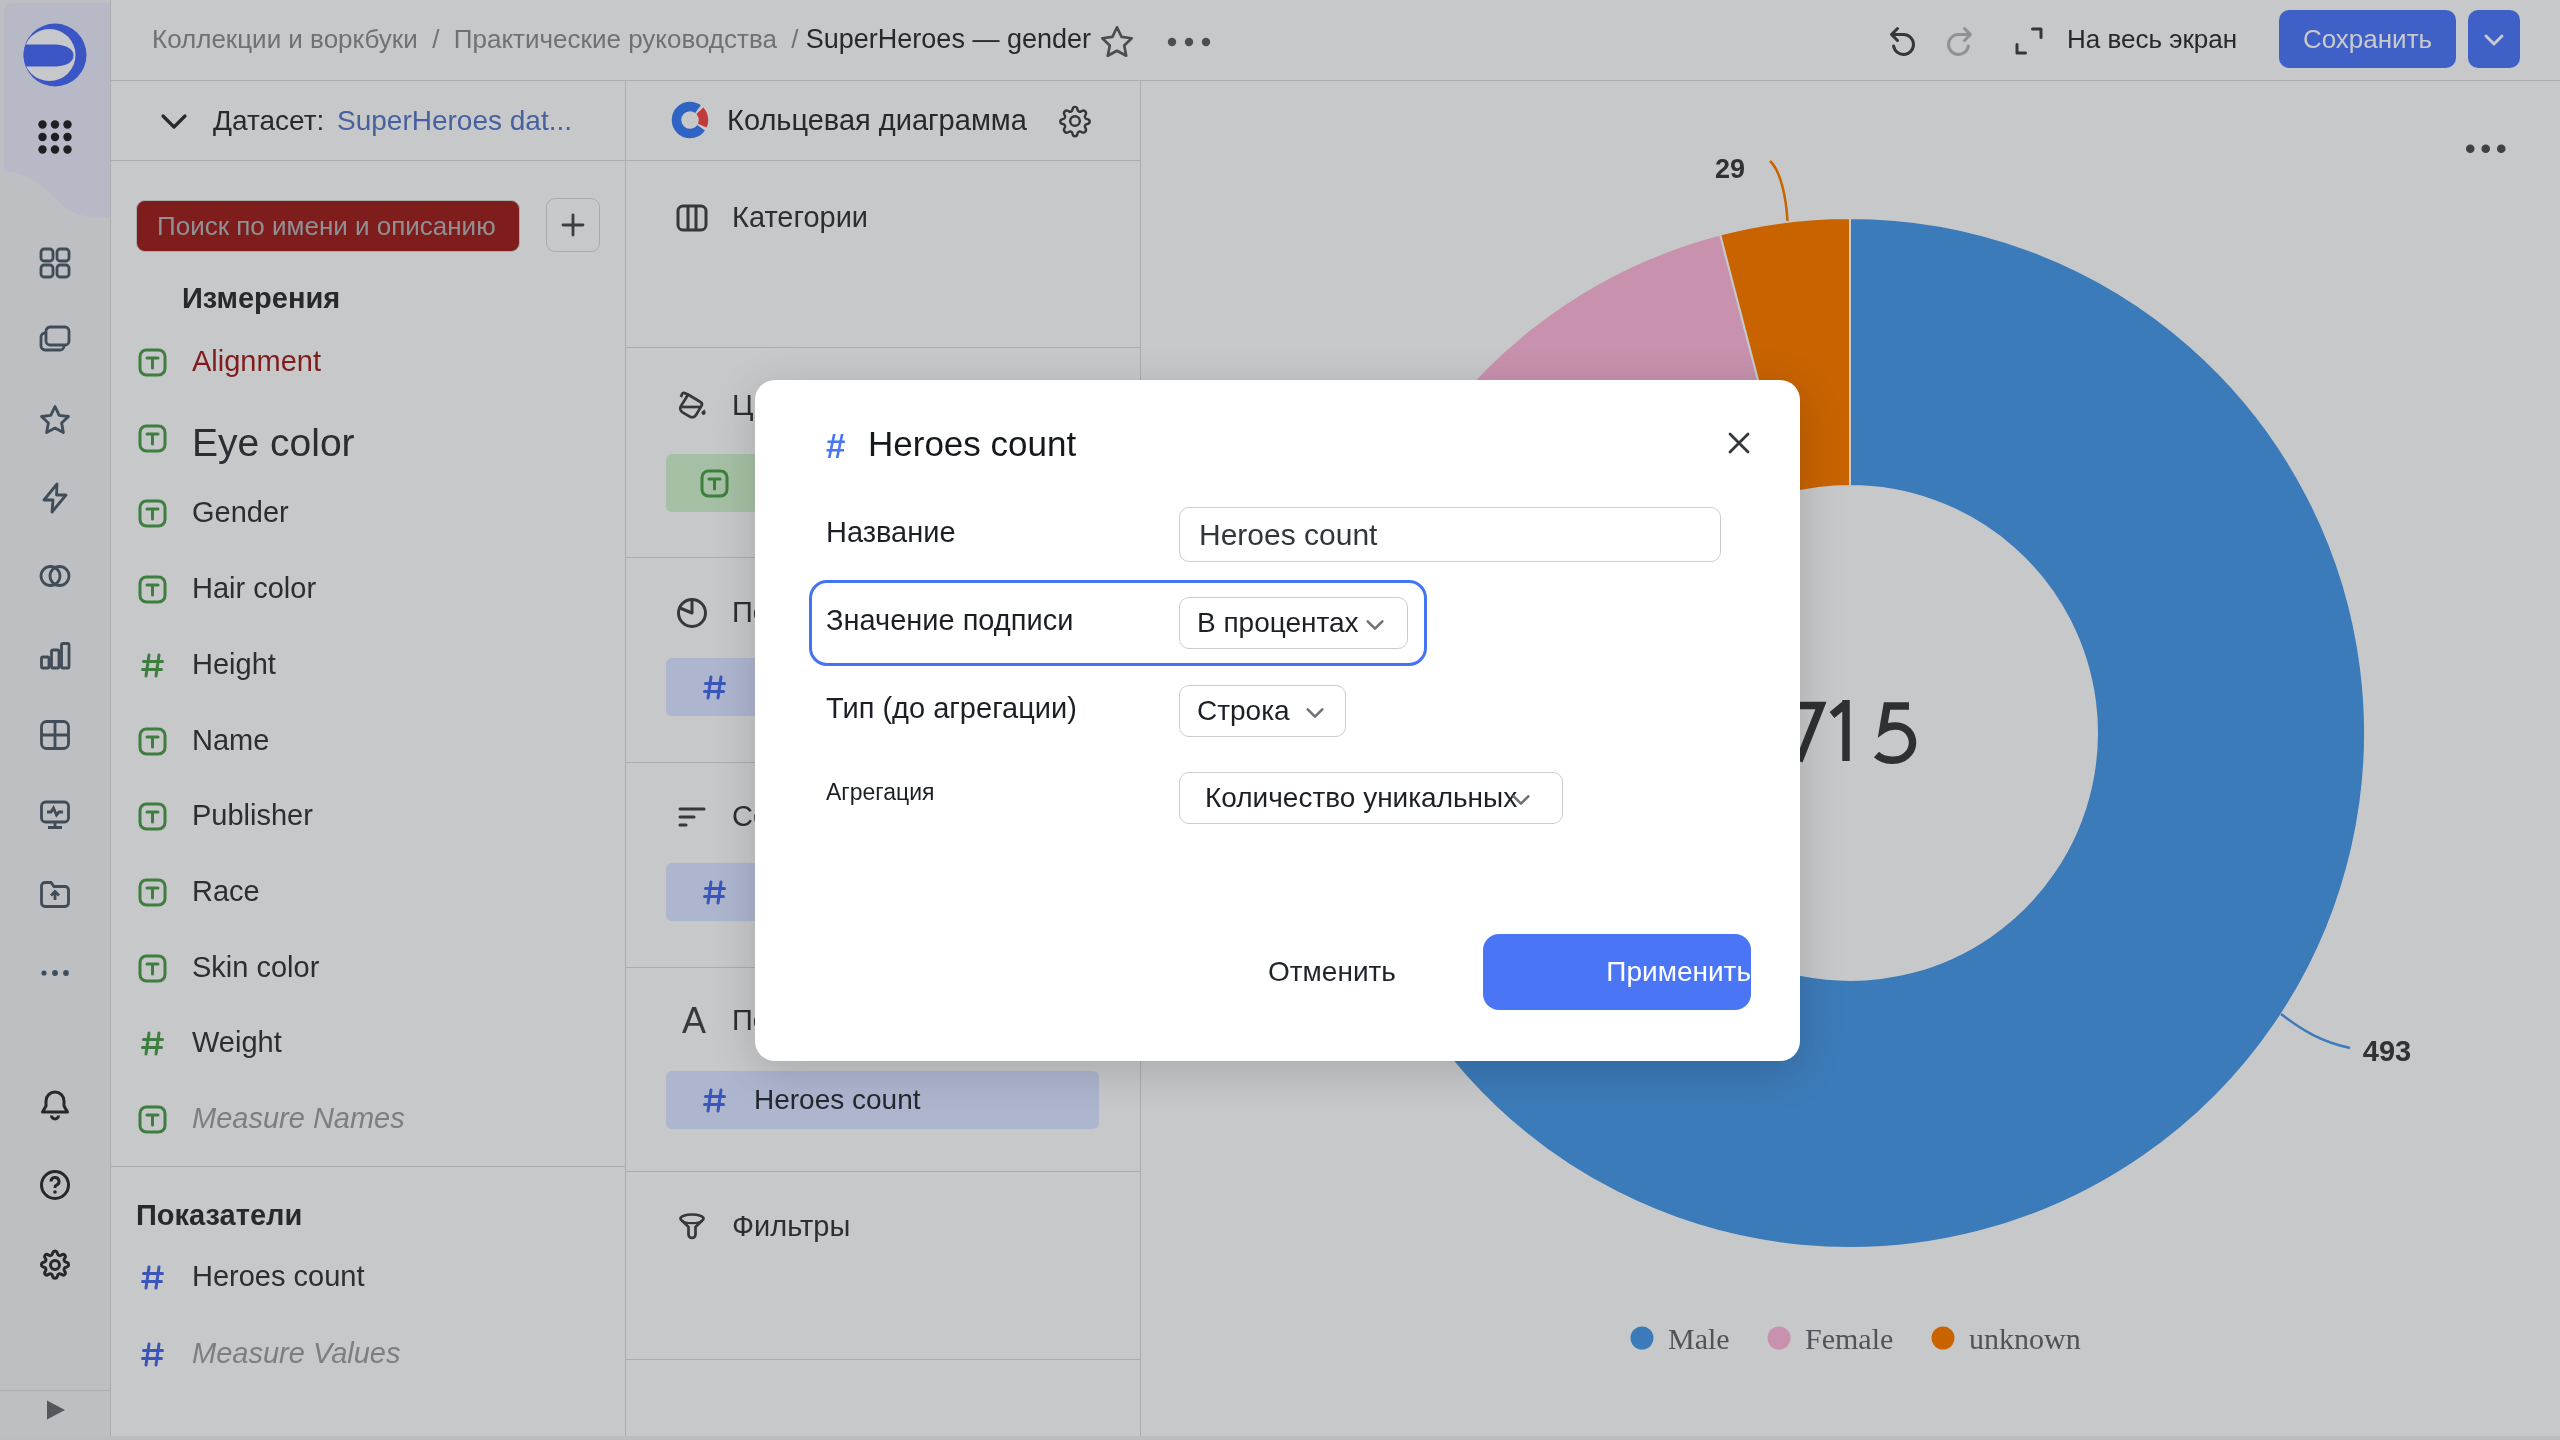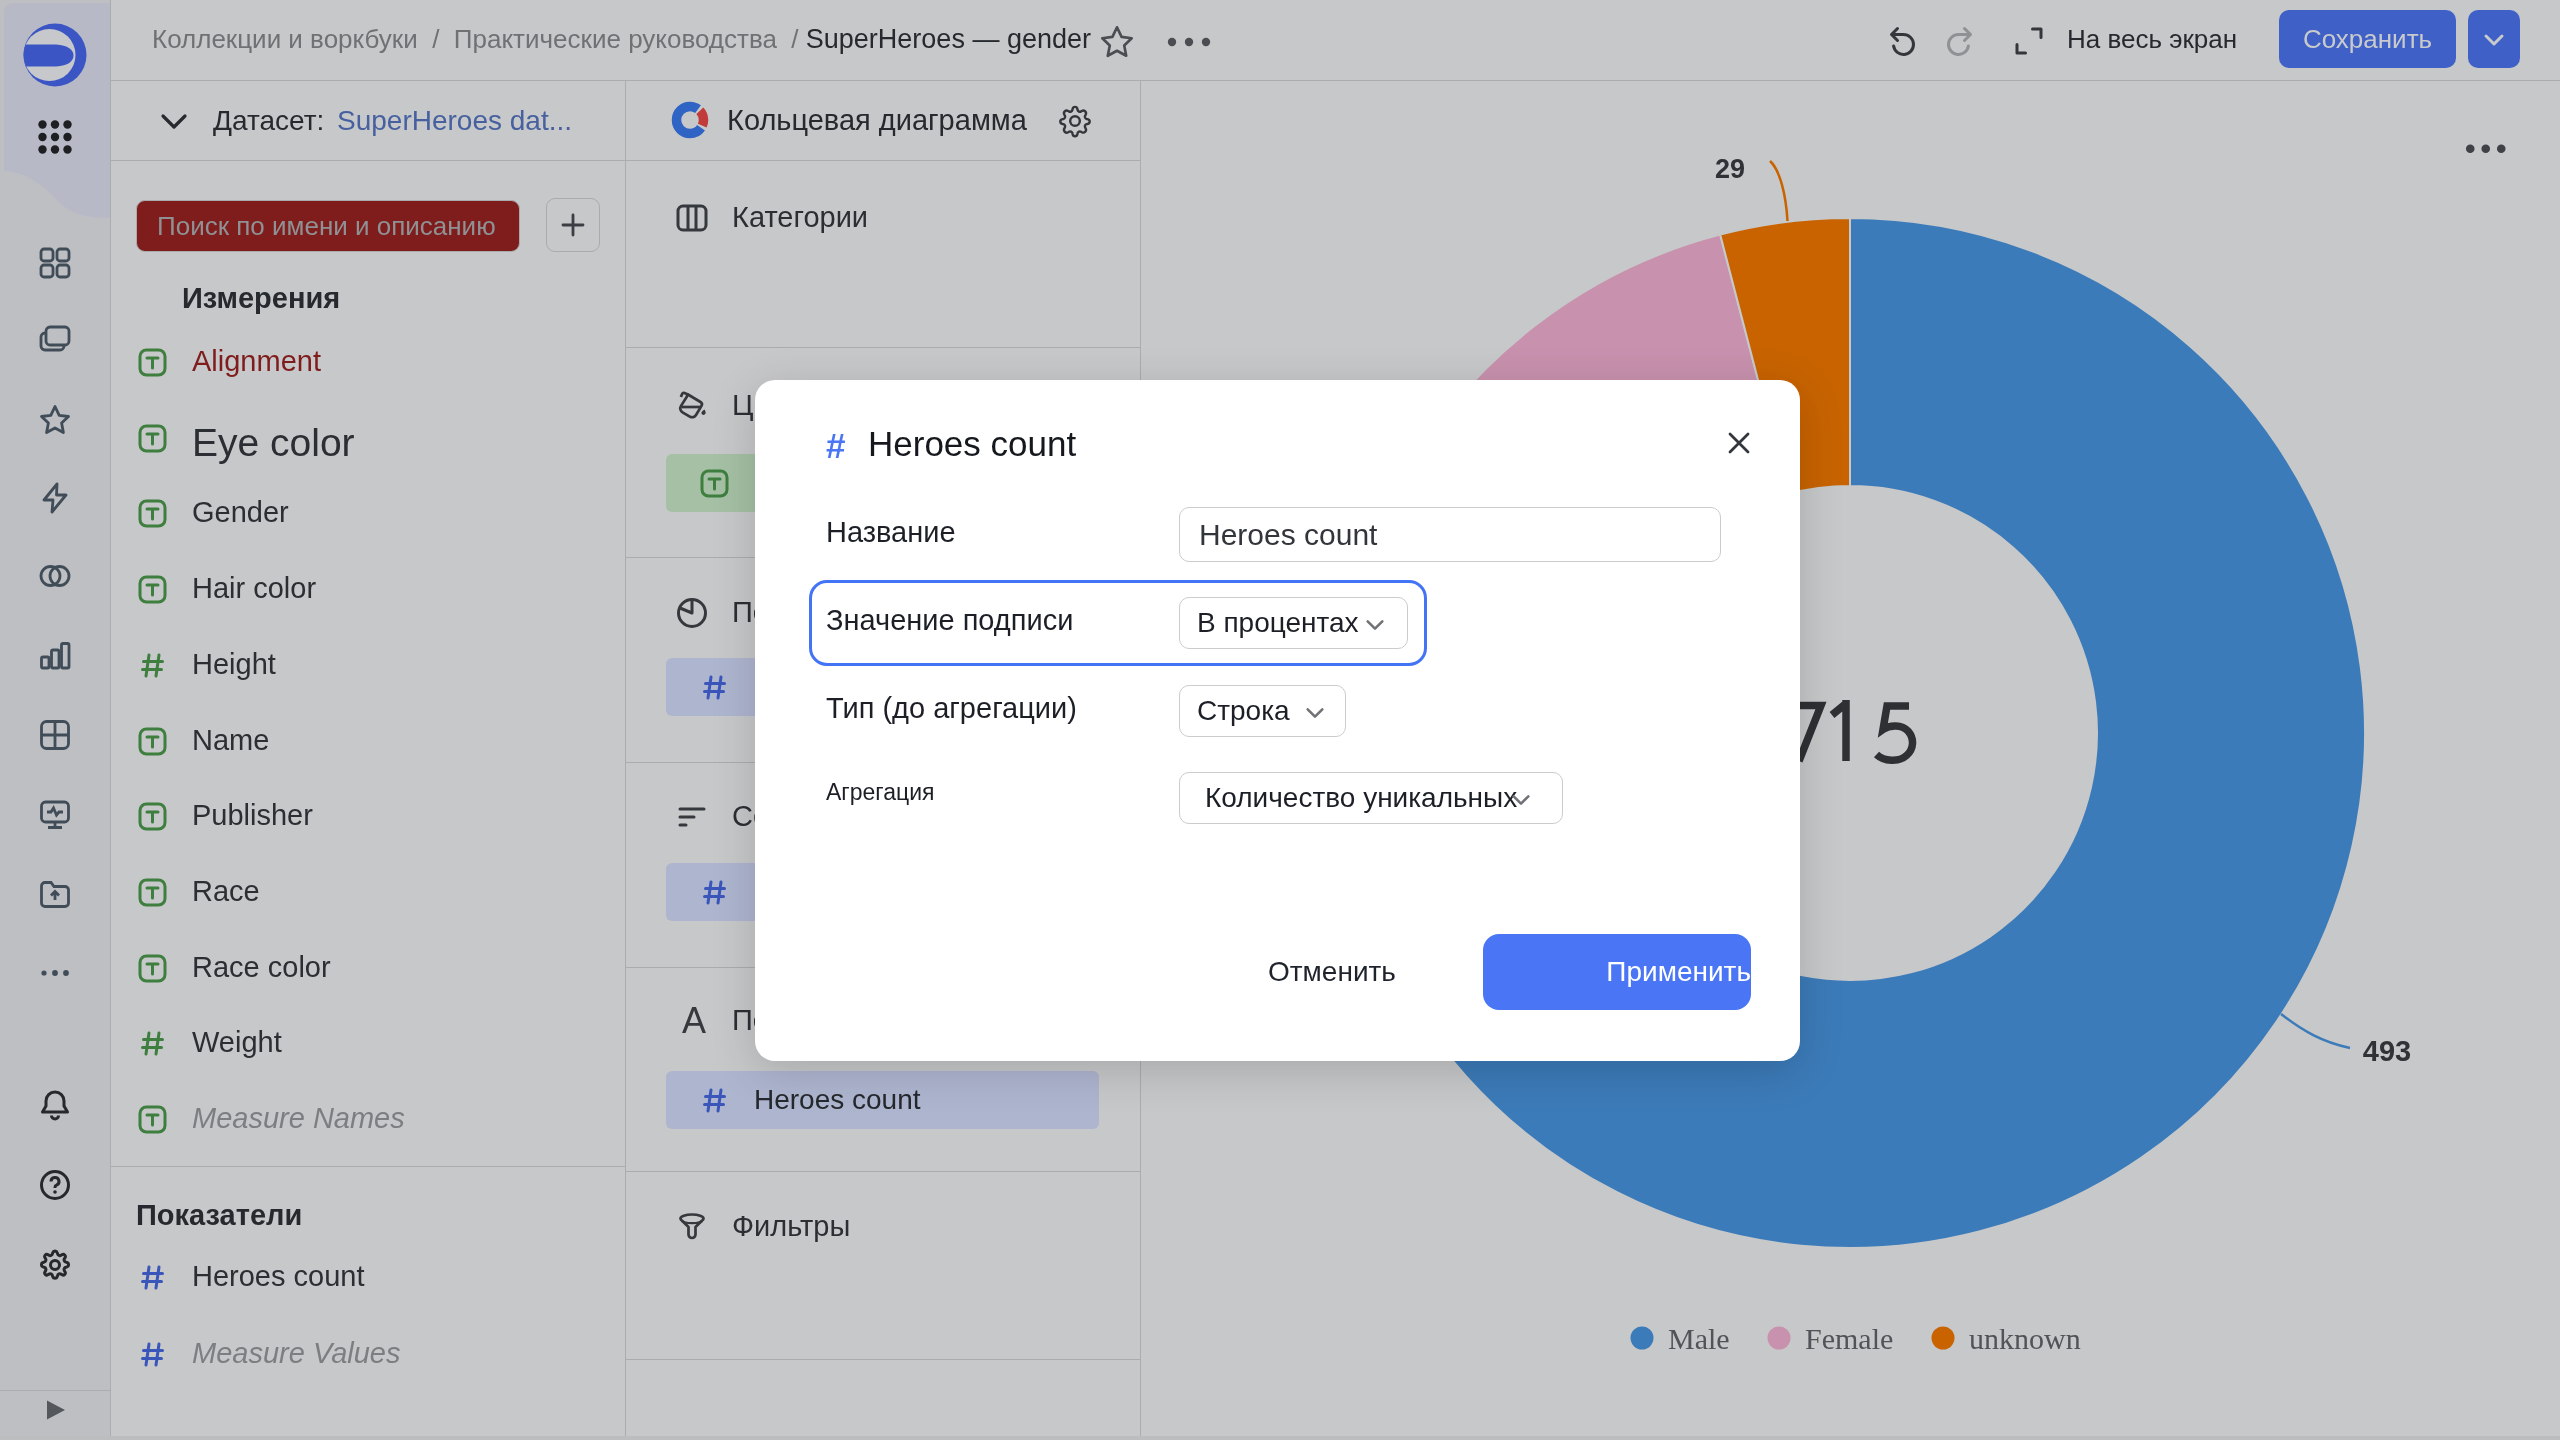--- a/index.html
+++ b/index.html
@@ -188,21 +188,21 @@
       <div class="abs" style="left:82px;top:719.2px;font-size:29px;color:#2b2e33;">Publisher</div>
       <svg class="abs" style="left:28px;top:797.9px;" width="29" height="29" viewBox="0 0 29 29" fill="none">
         <rect x="2" y="2" width="25" height="25" rx="6.5" stroke="#3e7e3e" stroke-width="3"></rect>
         <path d="M9 10 h11 M14.5 10 v10" stroke="#3e7e3e" stroke-width="3" stroke-linecap="round"></path>
       </svg>
       <div class="abs" style="left:82px;top:794.9px;font-size:29px;color:#2b2e33;">Race</div>
       <svg class="abs" style="left:28px;top:873.6px;" width="29" height="29" viewBox="0 0 29 29" fill="none">
         <rect x="2" y="2" width="25" height="25" rx="6.5" stroke="#3e7e3e" stroke-width="3"></rect>
         <path d="M9 10 h11 M14.5 10 v10" stroke="#3e7e3e" stroke-width="3" stroke-linecap="round"></path>
       </svg>
-      <div class="abs" style="left:82px;top:870.6px;font-size:29px;color:#2b2e33;">Race color</div>
+      <div class="abs" style="left:82px;top:870.6px;font-size:29px;color:#2b2e33;">Skin color</div>
       <svg class="abs" style="left:28px;top:949.3000000000001px;" width="29" height="29" viewBox="0 0 29 29" fill="none" stroke="#3e7e3e" stroke-width="3" stroke-linecap="round">
         <path d="M11 4 L8 25 M21 4 L18 25 M5.5 10.5 h19 M4.5 18.5 h19"></path>
       </svg>
       <div class="abs" style="left:82px;top:946.3000000000001px;font-size:29px;color:#2b2e33;">Weight</div>
       <svg class="abs" style="left:28px;top:1025px;" width="29" height="29" viewBox="0 0 29 29" fill="none">
         <rect x="2" y="2" width="25" height="25" rx="6.5" stroke="#3e7e3e" stroke-width="3"></rect>
         <path d="M9 10 h11 M14.5 10 v10" stroke="#3e7e3e" stroke-width="3" stroke-linecap="round"></path>
       </svg>
       <div class="abs" style="left:82px;top:1022px;font-size:29px;color:#7c7e82;font-style:italic;">Measure Names</div>
     </div>

